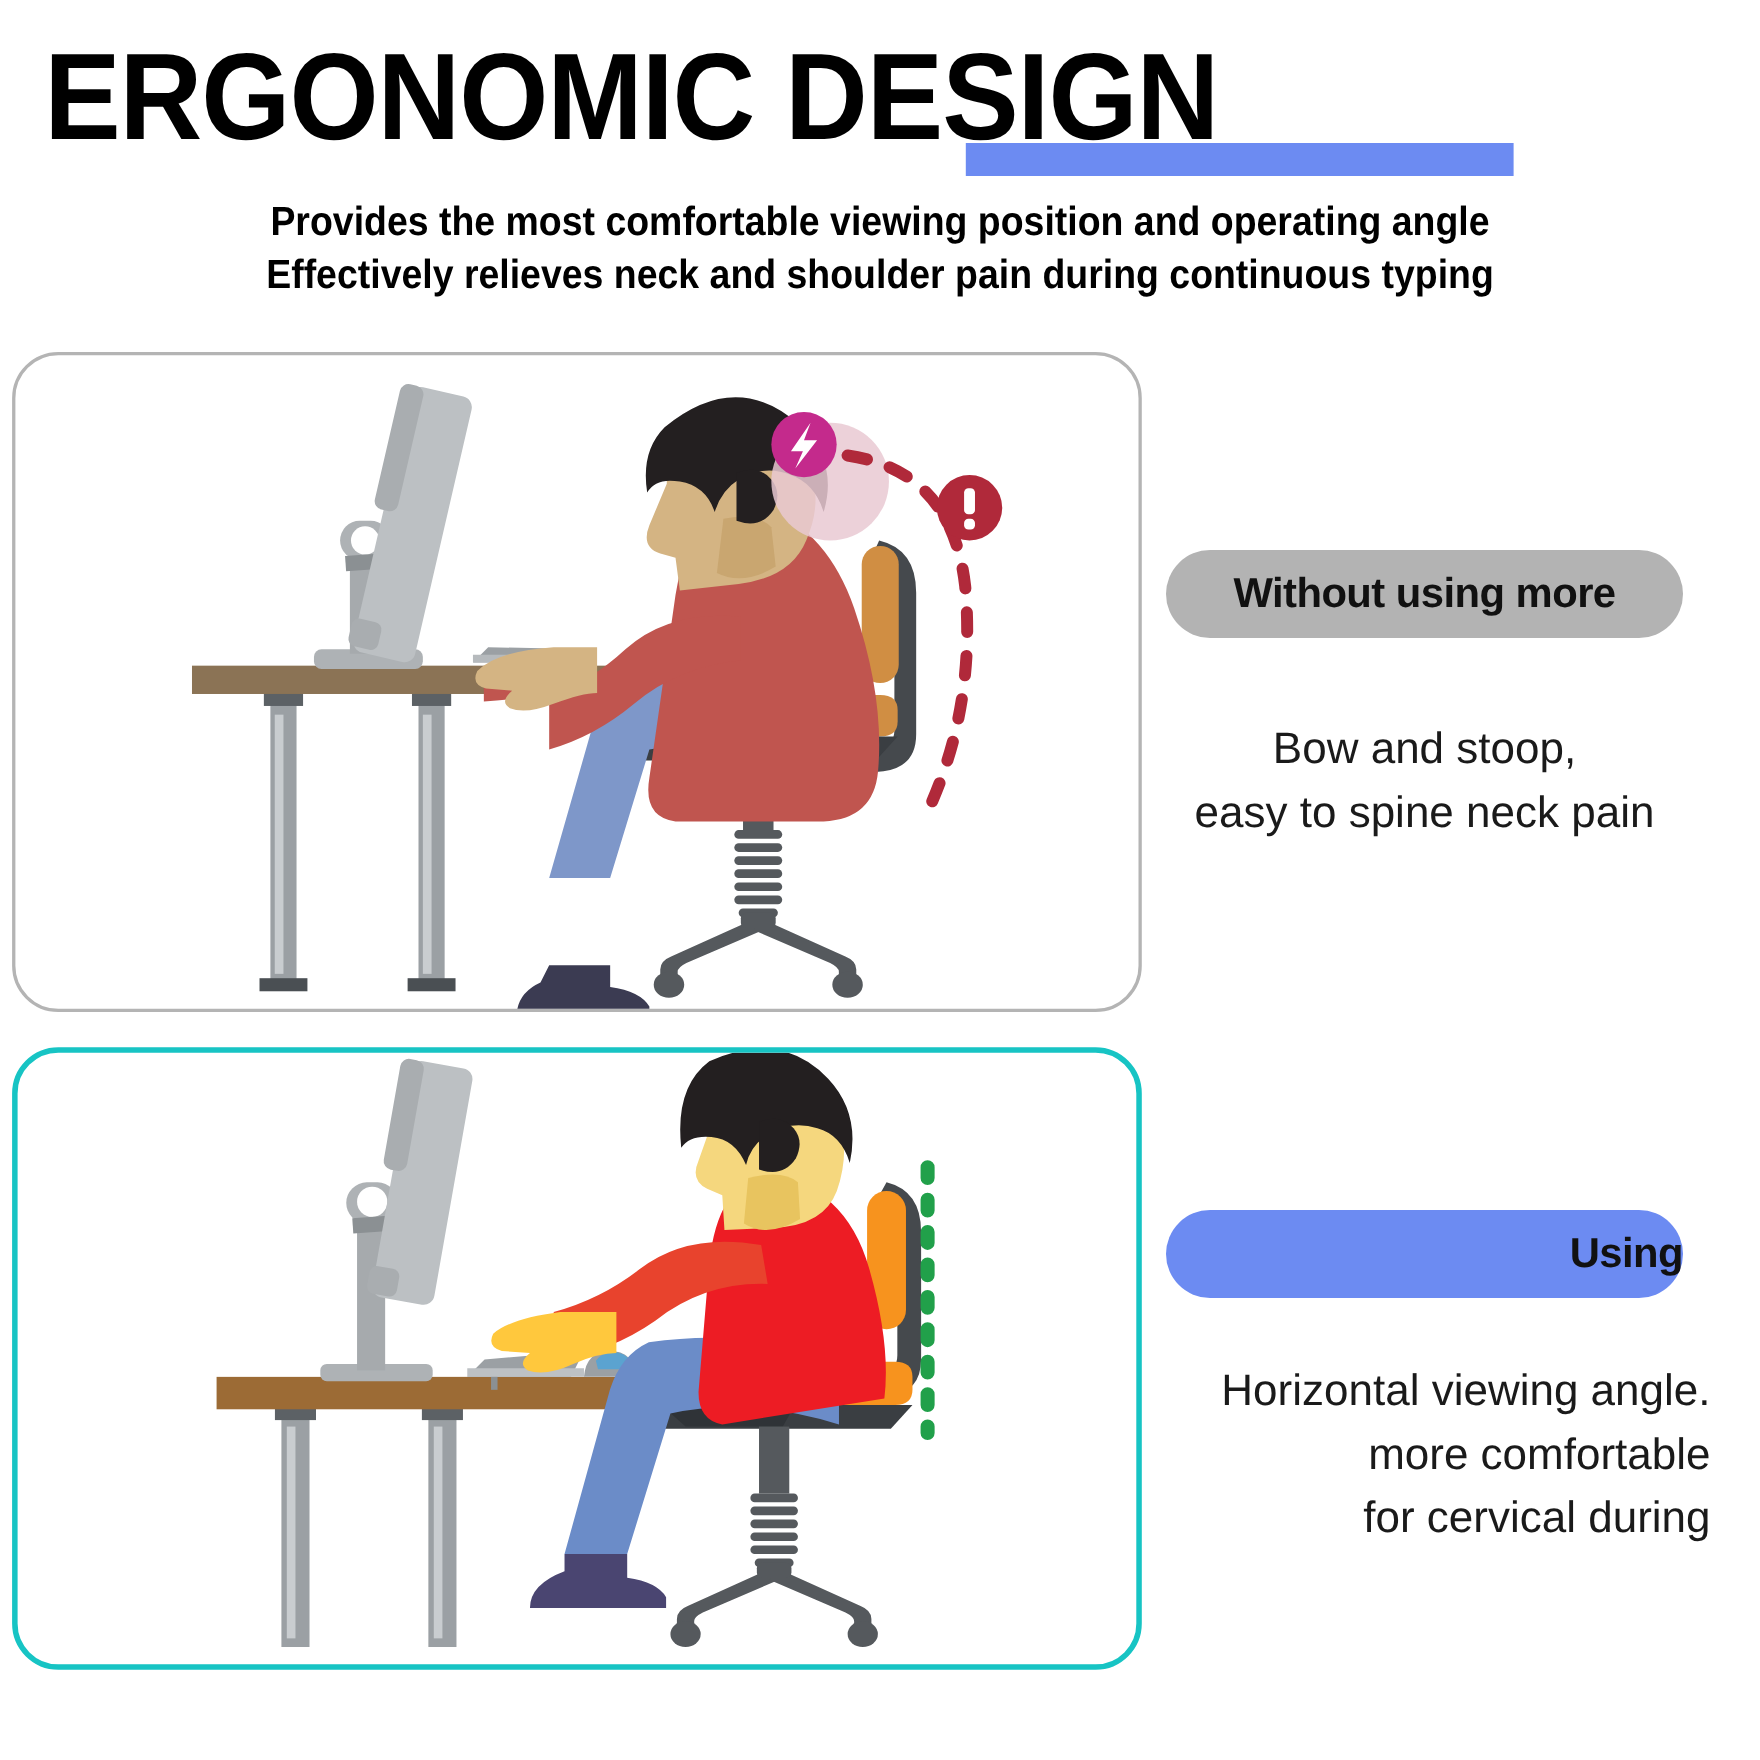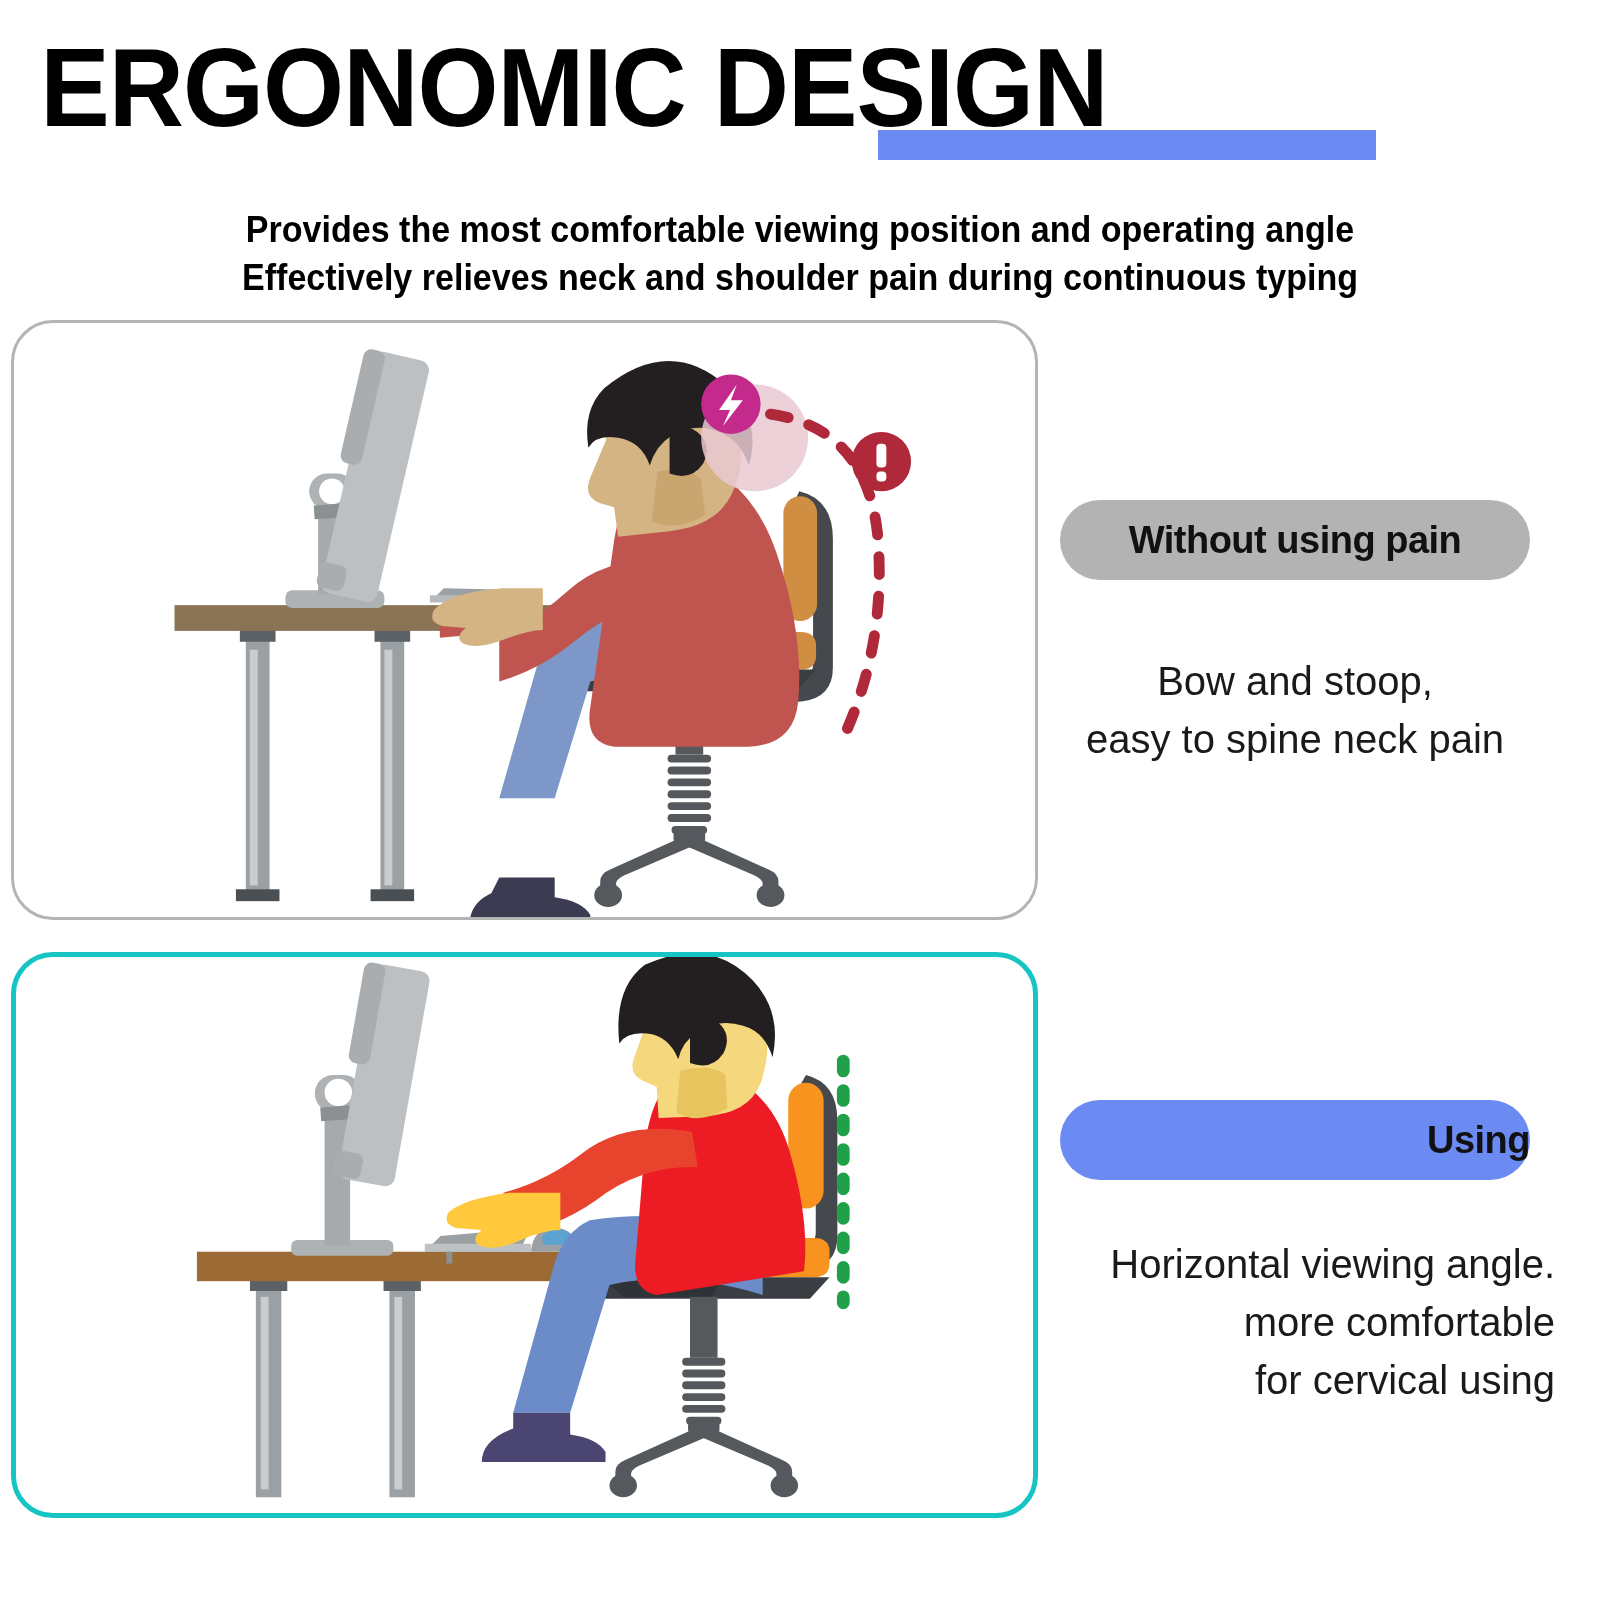--- a/index.html
+++ b/index.html
@@ -5,21 +5,21 @@
   html,body{margin:0;padding:0;background:#ffffff;}
   body{width:1600px;height:1600px;overflow:hidden;font-family:"Liberation Sans",sans-serif;position:relative;}
 
   
   #header{position:absolute;left:0;top:0;width:1600px;height:300px;}
   #title-wrap{position:absolute;left:0;top:28px;width:1600px;}
   #title-highlight{position:absolute;left:878px;top:130px;width:498px;height:30px;background:#6C8BF2;}
   #page-title{position:relative;display:inline-block;font-family:"Liberation Sans",sans-serif;
     font-weight:bold;font-size:112px;line-height:120px;letter-spacing:-1px;
     transform:scaleX(0.93);transform-origin:center;color:#000;}
-  #subtitle{position:absolute;left:0;top:178px;width:1600px;text-align:center;margin-top:28px;}
+  #subtitle{position:absolute;left:0;top:178px;width:1600px;text-align:center;}
   .sub-line{font-family:"Liberation Sans",sans-serif;font-weight:bold;font-size:37px;line-height:48px;color:#000;
     transform:scaleX(0.92);transform-origin:center;}
 
   
   #panel-top{position:absolute;left:11px;top:320px;width:1027px;height:600px;
     border:3px solid #B4B4B4;border-radius:42px;box-sizing:border-box;background:#fff;}
   #panel-bottom{position:absolute;left:11px;top:952px;width:1027px;height:566px;
     border:5px solid #17C4C4;border-radius:42px;box-sizing:border-box;background:#fff;overflow:hidden;}
 
   .scene{position:absolute;left:0;top:0;width:100%;height:100%;}
@@ -134,21 +134,21 @@
       <g>
         <circle cx="874" cy="140" r="30" fill="#B0293A"></circle>
         <rect x="869" y="122" width="10" height="24" rx="4" fill="#FFFFFF"></rect>
         <rect x="869" y="150" width="10" height="10" rx="4" fill="#FFFFFF"></rect>
       </g>
     </g>
   </svg>
 </div>
 
 <div id="label-top">
-  <span id="label-top-text">Without using pain</span>
+  <span id="label-top-text">Without using more</span>
 </div>
 <div id="caption-top">
   <div class="cap-line">Bow and stoop,</div>
   <div class="cap-line">easy to spine neck pain</div>
 </div>
 
 <div id="panel-bottom">
   <svg class="scene" viewBox="0 0 1027 566">
 
     <g>
@@ -227,14 +227,14 @@
     </g>
   </svg>
 </div>
 
 <div id="label-bottom">
   <span id="label-bottom-text">Using</span>
 </div>
 <div id="caption-bottom">
   <div class="cap-line">Horizontal viewing angle.</div>
   <div class="cap-line">more comfortable</div>
-  <div class="cap-line">for cervical using</div>
+  <div class="cap-line">for cervical during</div>
 </div>
 
 </body></html>

